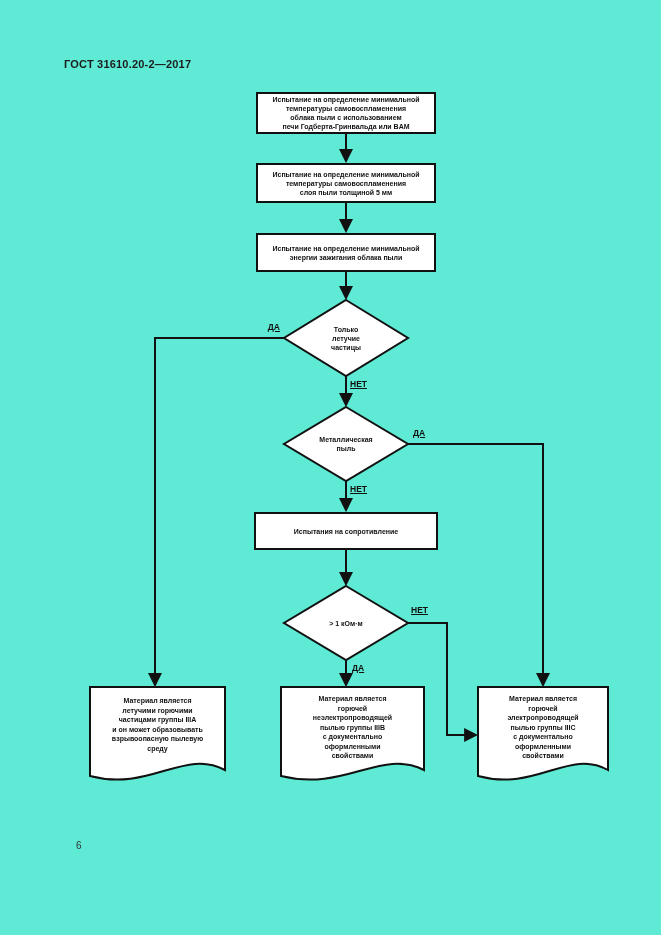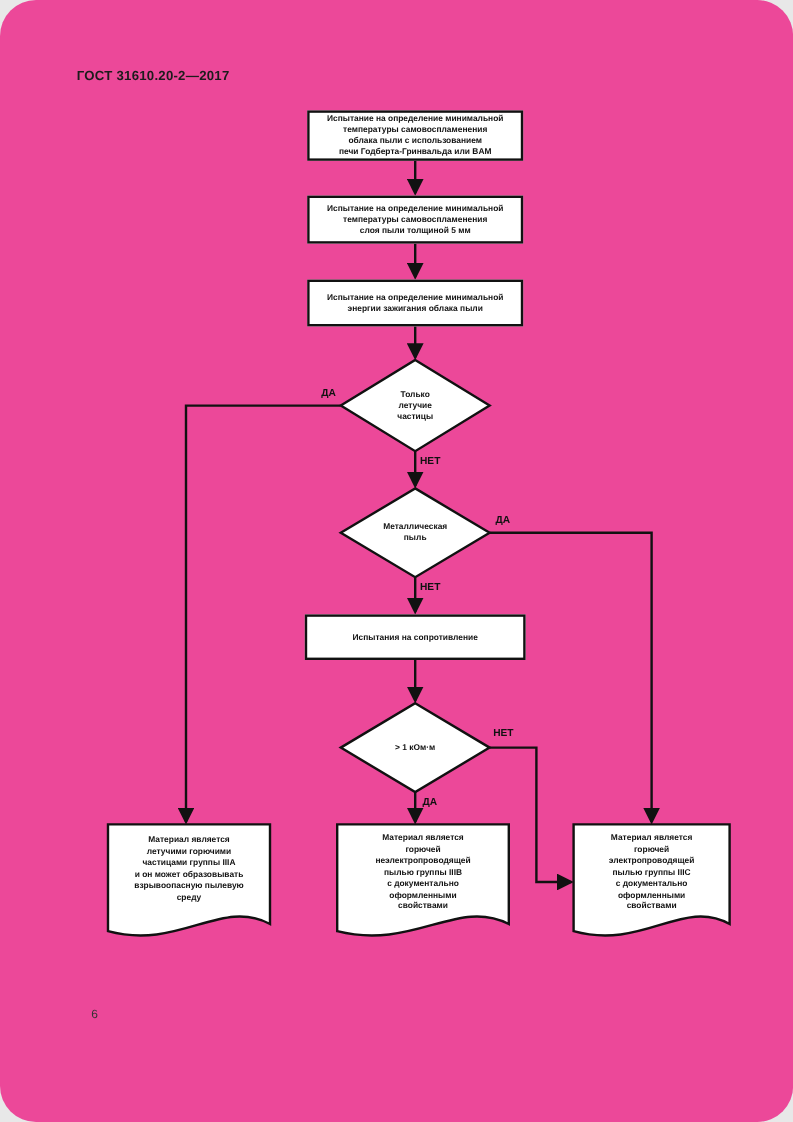--- a/index.html
+++ b/index.html
@@ -1,23 +1,22 @@
 <!DOCTYPE html>
 <html><head>
 <meta charset="utf-8">
 <style>
   * { margin: 0; padding: 0; box-sizing: border-box; }
   body { background: #e8e8e8; font-family: "Liberation Sans", sans-serif; }
   .page {
     position: relative;
     width: 661px; height: 935px;
-    background: #ec4899;
+    background: #5eead4;
     overflow: hidden;
     color: #111;
-    border-radius: 30px;
   }
   .std-code {
     position: absolute; left: 64px; top: 58px;
     font-size: 11px; font-weight: 700; color: #1c1c1c;
     letter-spacing: 0.2px;
   }
   svg.chart { position: absolute; left: 0; top: 0; }
   .box {
     position: absolute;
     background: #fff;
@@ -35,21 +34,21 @@
     white-space: pre-line;
   }
   .doc-text {
     position: absolute;
     text-align: center;
     font-size: 7px; font-weight: 700; line-height: 9.5px;
     white-space: pre-line;
   }
   .branch-label {
     position: absolute;
-    font-size: 8.5px; font-weight: 700;
+    font-size: 8.5px; font-weight: 700; text-decoration: underline;
   }
   .caption {
     position: absolute; left: 34px; right: 0; top: 814px;
     text-align: center;
     font-size: 10.5px; color: #2a2a2a;
   }
   .page-number {
     position: absolute; left: 76px; top: 840px;
     font-size: 10px; color: #333;
   }

